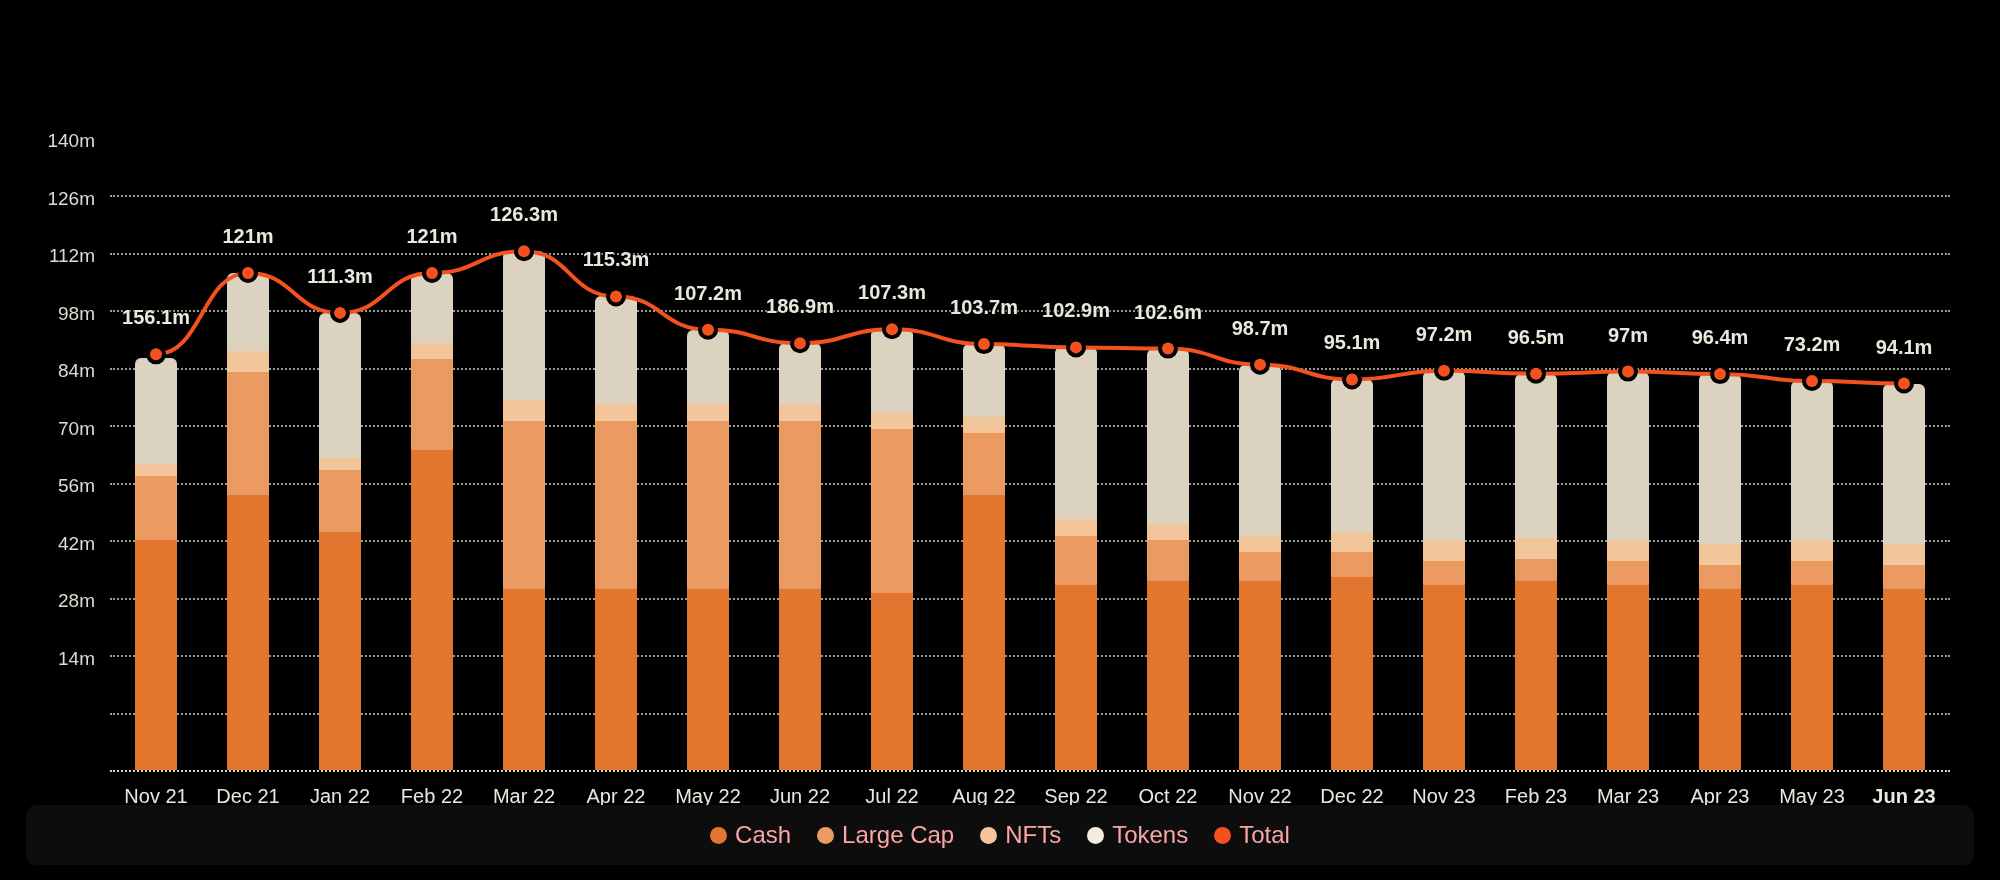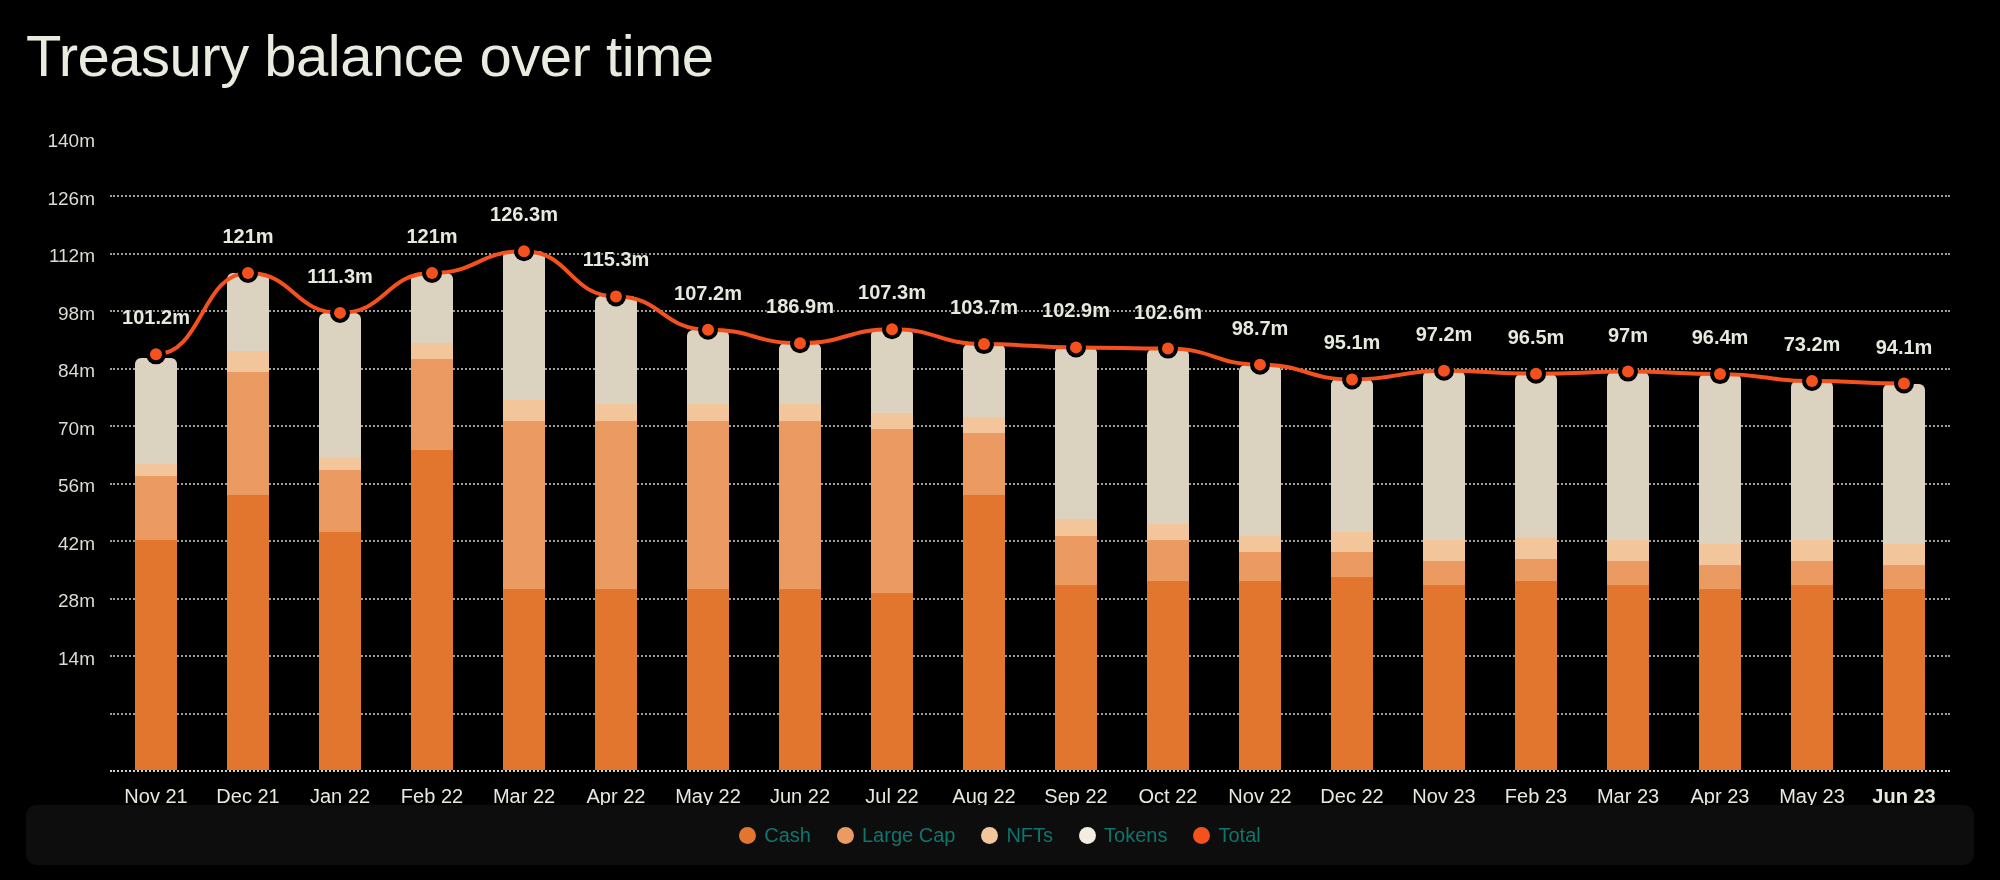--- a/index.html
+++ b/index.html
@@ -107,36 +107,35 @@
     border-radius: 10px;
     display: flex;
     align-items: center;
     justify-content: center;
     gap: 26px;
   }
   .legend-item {
     display: flex;
     align-items: center;
     gap: 8px;
-    font-size: 20px;
-    color: #0f766e;
+    font-size: 24px;
+    color: #fca5a5;
     white-space: nowrap;
   }
   .legend-dot {
     width: 17px; height: 17px;
     border-radius: 50%;
     display: inline-block;
   }
 </style>
 </head>
 <body>
 
 <div id="root">
 
-  <div id="page-title">Treasury balance over time</div>
 
   <div id="chart-panel">
 
     <div id="y-axis">
         <div class="ytick" style="top: 0px; left: 0px; width: 95px;">140m</div>
         <div class="ytick" style="top: 57.5px; left: 0px; width: 95px;">126m</div>
         <div class="ytick" style="top: 115px; left: 0px; width: 95px;">112m</div>
         <div class="ytick" style="top: 172.5px; left: 0px; width: 95px;">98m</div>
         <div class="ytick" style="top: 230px; left: 0px; width: 95px;">84m</div>
         <div class="ytick" style="top: 287.5px; left: 0px; width: 95px;">70m</div>
@@ -319,21 +318,21 @@
           <circle cx="1518" cy="176.6071428571429" r="10" fill="#000000"></circle>
           <circle cx="1518" cy="176.6071428571429" r="6" fill="#f4511e"></circle>
           <circle cx="1610" cy="179.07142857142856" r="10" fill="#000000"></circle>
           <circle cx="1610" cy="179.07142857142856" r="6" fill="#f4511e"></circle>
           <circle cx="1702" cy="186.0535714285714" r="10" fill="#000000"></circle>
           <circle cx="1702" cy="186.0535714285714" r="6" fill="#f4511e"></circle>
           <circle cx="1794" cy="188.5178571428571" r="10" fill="#000000"></circle>
           <circle cx="1794" cy="188.5178571428571" r="6" fill="#f4511e"></circle>
         </svg>
       <div id="labels-layer">
-          <div class="pt-label" style="left: 46px; top: 111.357px;">101.2m</div>
+          <div class="pt-label" style="left: 46px; top: 111.357px;">156.1m</div>
           <div class="pt-label" style="left: 138px; top: 30.0357px;">121m</div>
           <div class="pt-label" style="left: 230px; top: 69.875px;">111.3m</div>
           <div class="pt-label" style="left: 322px; top: 30.0357px;">121m</div>
           <div class="pt-label" style="left: 414px; top: 8.26786px;">126.3m</div>
           <div class="pt-label" style="left: 506px; top: 53.4464px;">115.3m</div>
           <div class="pt-label" style="left: 598px; top: 86.7143px;">107.2m</div>
           <div class="pt-label" style="left: 690px; top: 100.268px;">186.9m</div>
           <div class="pt-label" style="left: 782px; top: 86.3036px;">107.3m</div>
           <div class="pt-label" style="left: 874px; top: 101.089px;">103.7m</div>
           <div class="pt-label" style="left: 966px; top: 104.375px;">102.9m</div>

